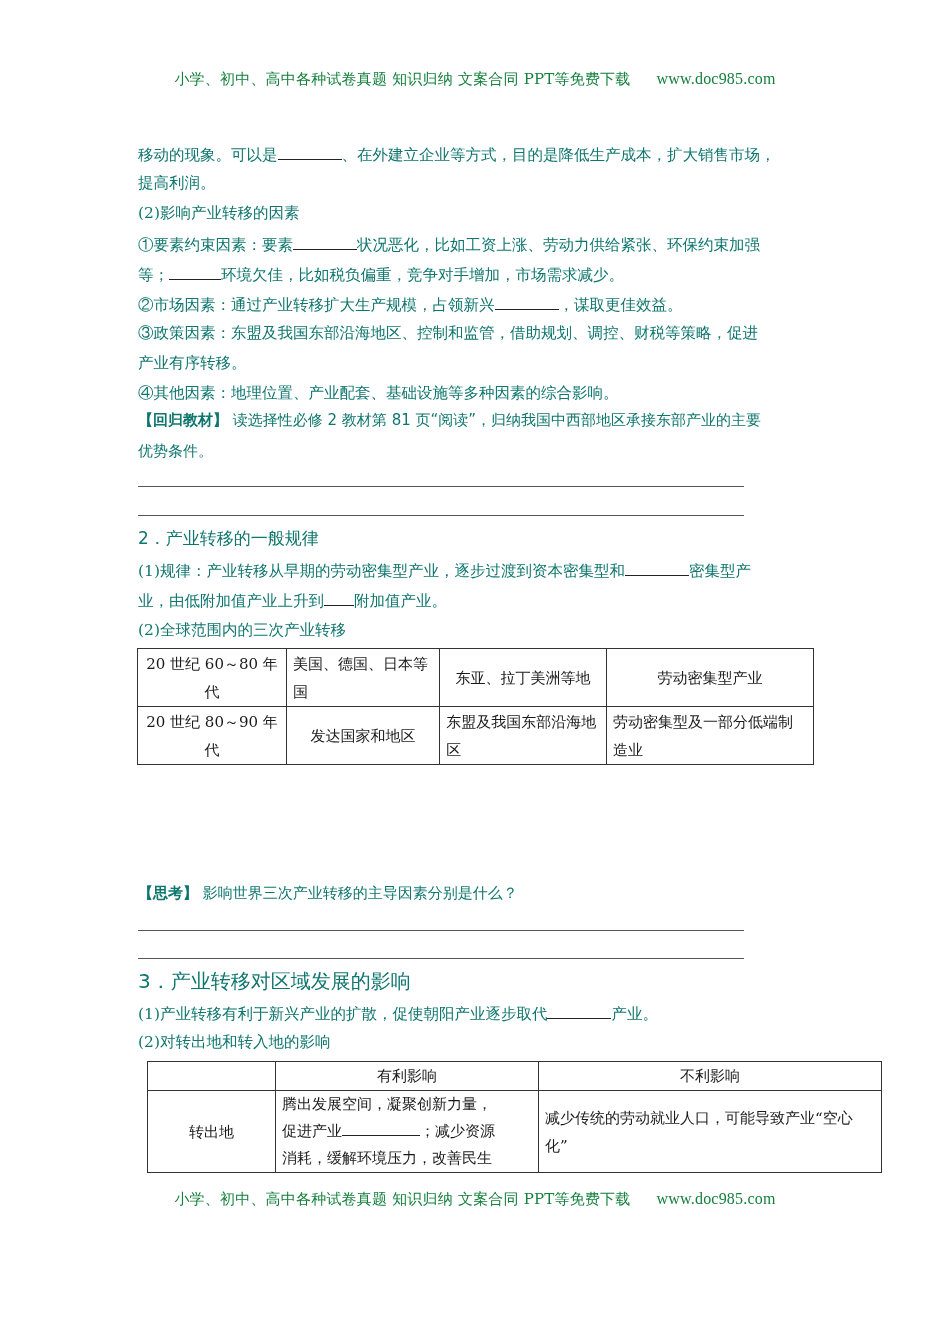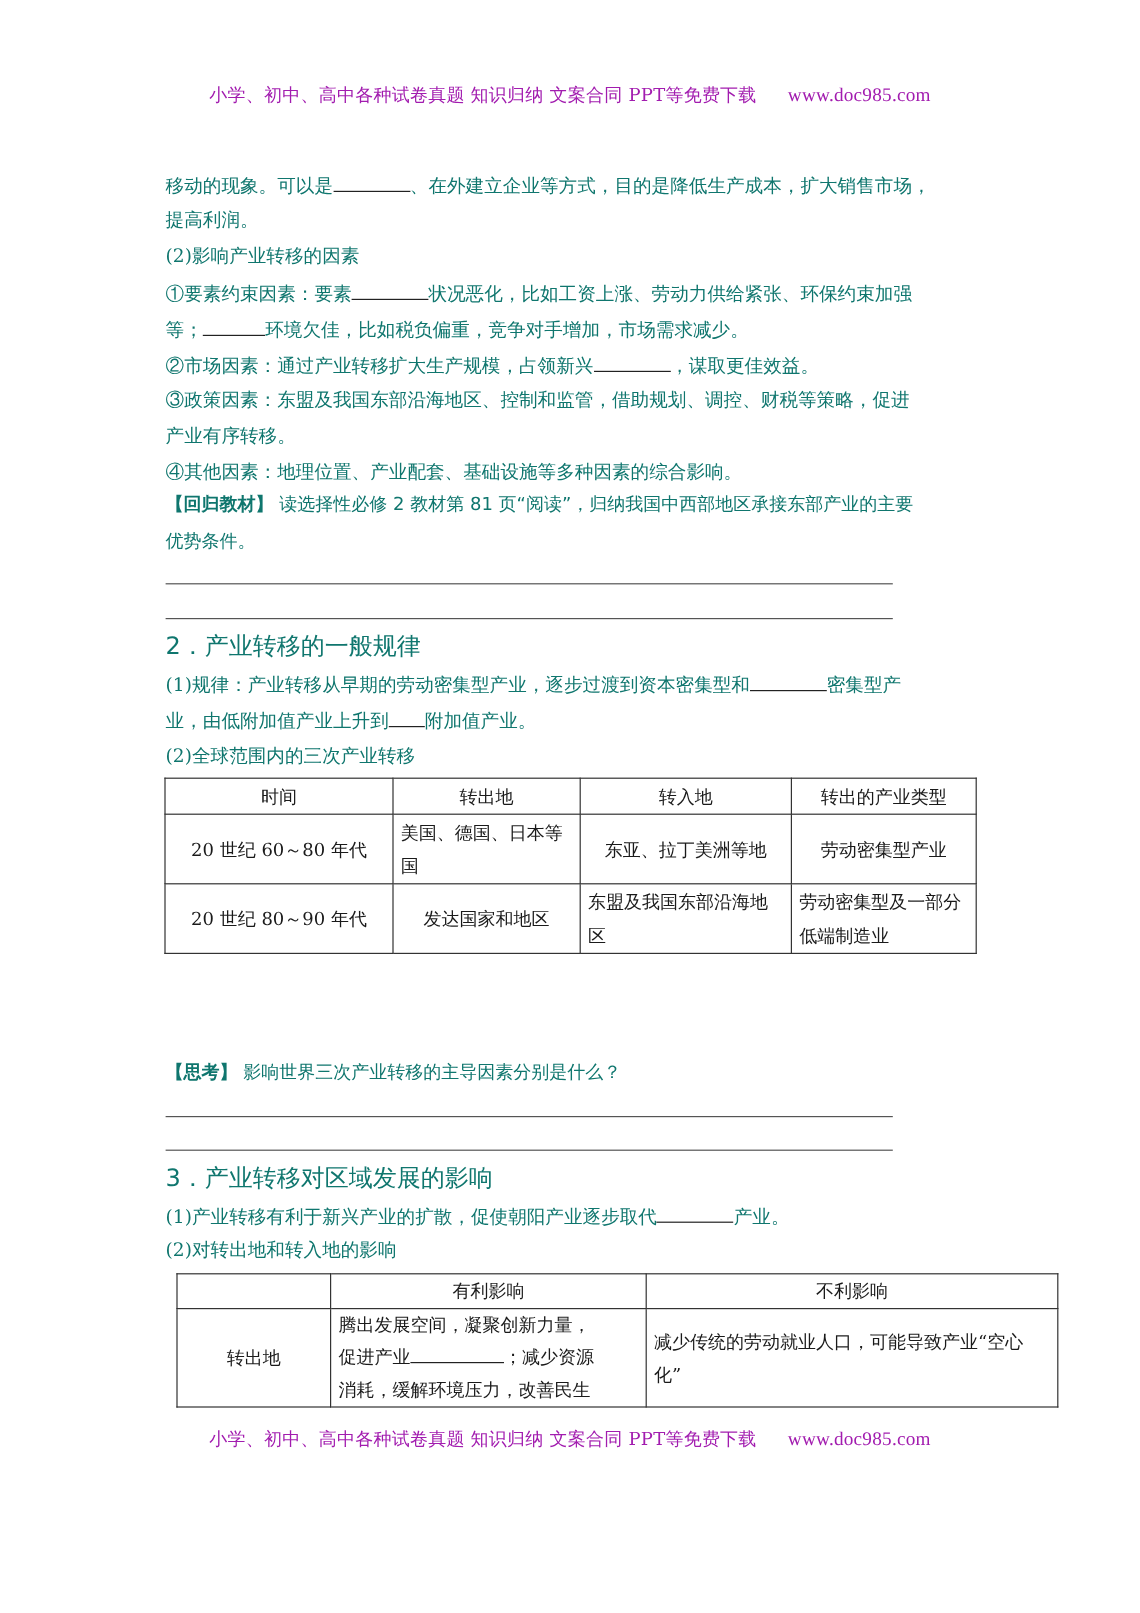--- a/index.html
+++ b/index.html
@@ -3,21 +3,21 @@
   <meta charset="utf-8">
   <style>
     html, body { margin: 0; padding: 0; background: #ffffff; }
     body {
       width: 950px; height: 1344px; position: relative; overflow: hidden;
       font-family: "DejaVu Serif", "Liberation Serif", serif;
       color: #1a1a1a;
     }
     .hdr {
       position: absolute; left: 0; width: 950px; text-align: center;
-      font-size: 15px; letter-spacing: 0.2px; color: #a21caf;
+      font-size: 15px; letter-spacing: 0.2px; color: #15803d;
     }
     .hdr .url { margin-left: 26px; font-family: "Liberation Serif", serif; font-size: 16px; }
     .line {
       position: absolute; left: 138px; font-size: 15.5px; line-height: 20px;
       white-space: nowrap; color: #0f766e;
     }
     .blank {
       display: inline-block; border-bottom: 1px solid #222; height: 16px;
       vertical-align: baseline;
     }
@@ -63,37 +63,31 @@
 <div class="line" style="top:353px;">产业有序转移。</div>
 <div class="line" style="top:383px;">④其他因素：地理位置、产业配套、基础设施等多种因素的综合影响。</div>
 
 <div class="line sans" style="top:410px; font-size:15px;">
   <span class="bold">【回归教材】</span>&nbsp;<span>读选择性必修 2 教材第 81 页“阅读”，归纳我国中西部地区承接东部产业的主要</span>
 </div>
 <div class="line sans" style="top:441px; font-size:15px;">优势条件。</div>
 <div class="answer-line" style="top:486px;"></div>
 <div class="answer-line" style="top:515px;"></div>
 
-<div class="line sans" style="top:528px; font-size:20px;">2．产业转移的一般规律</div>
+<div class="line sans" style="top:528px; font-size:17px;">2．产业转移的一般规律</div>
 <div class="line" style="top:559px;">
   <span>(1)规律：产业转移从早期的劳动密集型产业，逐步过渡到资本密集型和</span><span class="blank" style="width:64px;"></span><span>密集型产</span>
 </div>
 <div class="line" style="top:589px;">
   <span>业，由低附加值产业上升到</span><span class="blank" style="width:30px;"></span><span>附加值产业。</span>
 </div>
 <div class="line" style="top:620px;">(2)全球范围内的三次产业转移</div>
 
 <table class="grid" style="left:137px; top:648px; width:677px;">
   <tbody>
-      <tr style="height:30px;">
-    <td class="c" style="width:177px;">时间</td>
-    <td class="c" style="width:143px;">转出地</td>
-    <td class="c" style="width:163px;">转入地</td>
-    <td class="c">转出的产业类型</td>
-  </tr>
   <tr style="height:58px;">
     <td class="c">20 世纪 60～80 年代</td>
     <td class="l">美国、德国、日本等国</td>
     <td class="c">东亚、拉丁美洲等地</td>
     <td class="c">劳动密集型产业</td>
   </tr>
   <tr style="height:58px;">
     <td class="c">20 世纪 80～90 年代</td>
     <td class="c">发达国家和地区</td>
     <td class="l">东盟及我国东部沿海地区</td>

